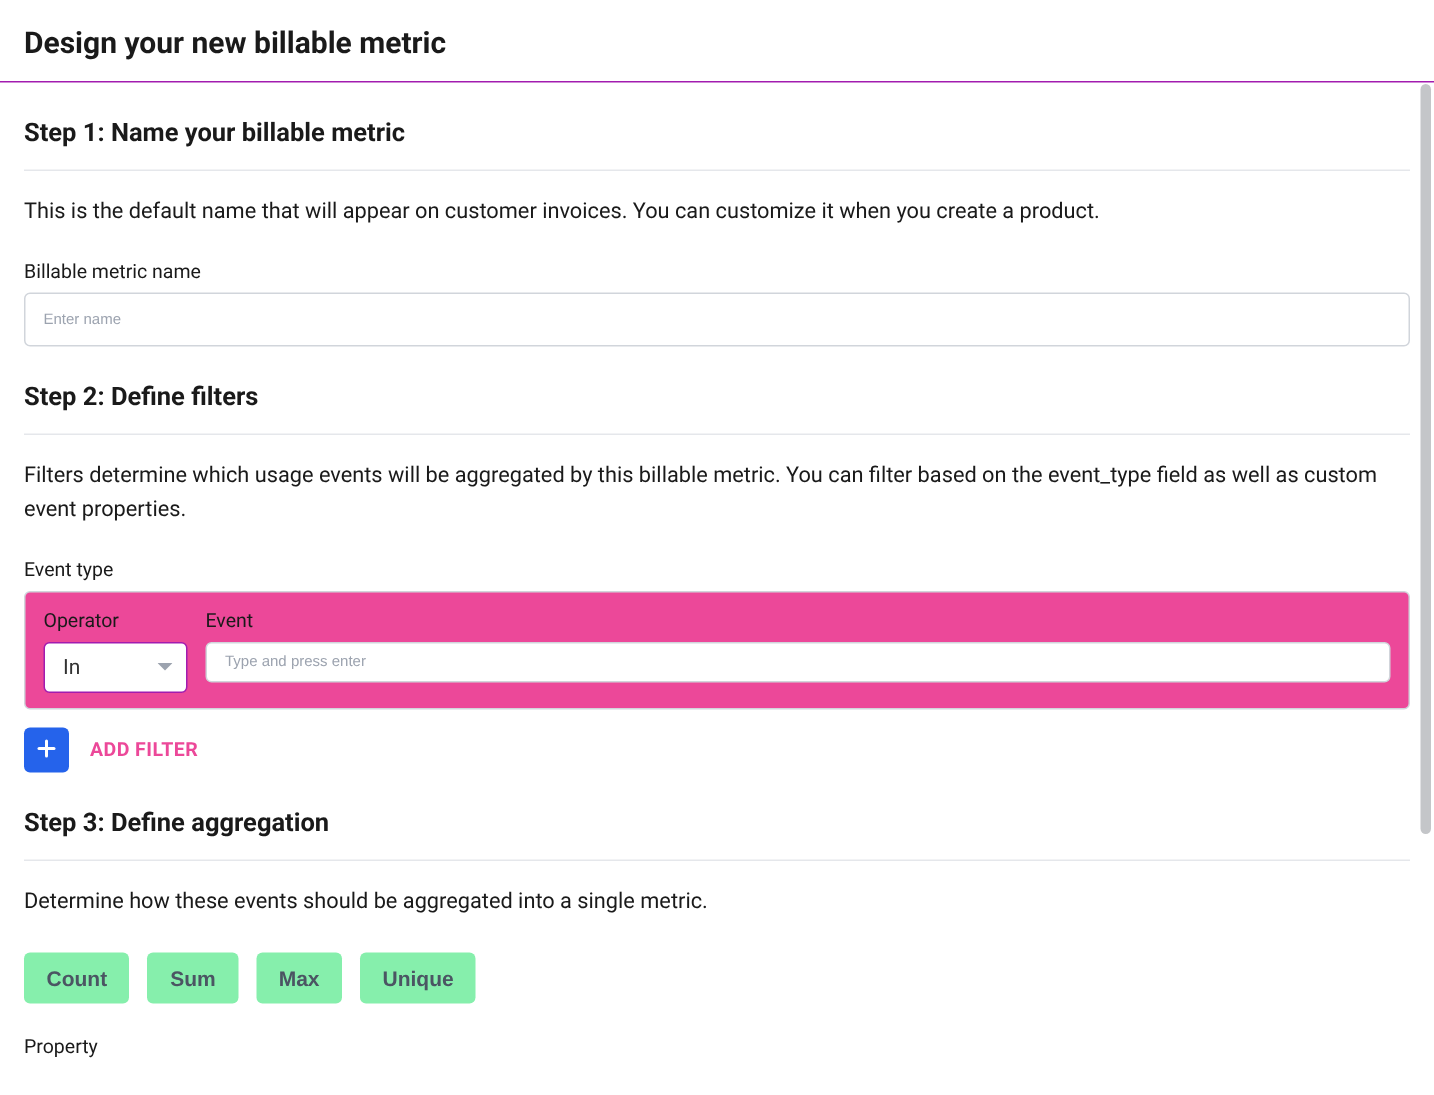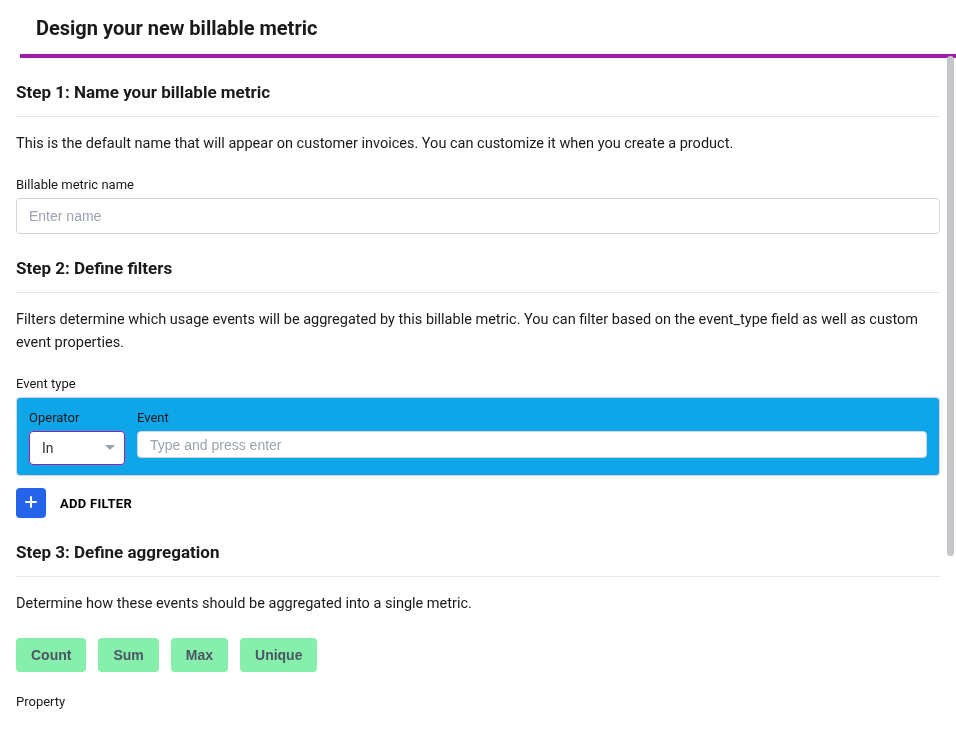--- a/index.html
+++ b/index.html
@@ -11,22 +11,21 @@
       font-family: -apple-system, BlinkMacSystemFont, "Segoe UI", Roboto, Helvetica, Arial, sans-serif;
       background: #fff;
       color: #1a1a1a;
       width: 956px;
       height: 730px;
       overflow: hidden;
       position: relative;
     }
     .page-header {
       padding: 16px 28px 14px 16px;
-      border-bottom: 4px solid #a21caf;
-      margin-left: 20px;
+      border-bottom: 1px solid #a21caf;
     }
     .page-title {
       font-size: 20px;
       font-weight: 700;
       color: #1a1a1a;
     }
     .content {
       padding: 0 16px 16px 16px;
       height: calc(730px - 56px);
       overflow-y: auto;
@@ -54,31 +53,31 @@
       color: #1a1a1a;
       margin-bottom: 6px;
       display: block;
     }
     .text-input {
       width: 100%;
       height: 36px;
       padding: 7px 12px;
       border: 1px solid #d1d5db;
       border-radius: 4px;
-      font-size: 14px;
+      font-size: 10px;
       color: #1a1a1a;
       background: #fff;
     }
     .text-input::placeholder {
       color: #9ca3af;
     }
     .filter-box {
       border: 1px solid #d1d5db;
       border-radius: 4px;
-      background: #0ea5e9;
+      background: #ec4899;
       padding: 12px 12px 10px 12px;
     }
     .filter-row {
       display: flex;
       gap: 12px;
       align-items: flex-start;
     }
     .filter-col-operator {
       width: 96px;
       flex-shrink: 0;
@@ -155,21 +154,21 @@
       justify-content: center;
       cursor: pointer;
       border: none;
     }
     .plus-btn svg {
       stroke: #fff;
     }
     .add-filter-text {
       font-size: 13px;
       font-weight: 700;
-      color: #000000;
+      color: #ec4899;
       letter-spacing: 0.3px;
       cursor: pointer;
     }
     .pills {
       display: flex;
       gap: 12px;
       margin-bottom: 22px;
     }
     .pill {
       background: #86efac;

